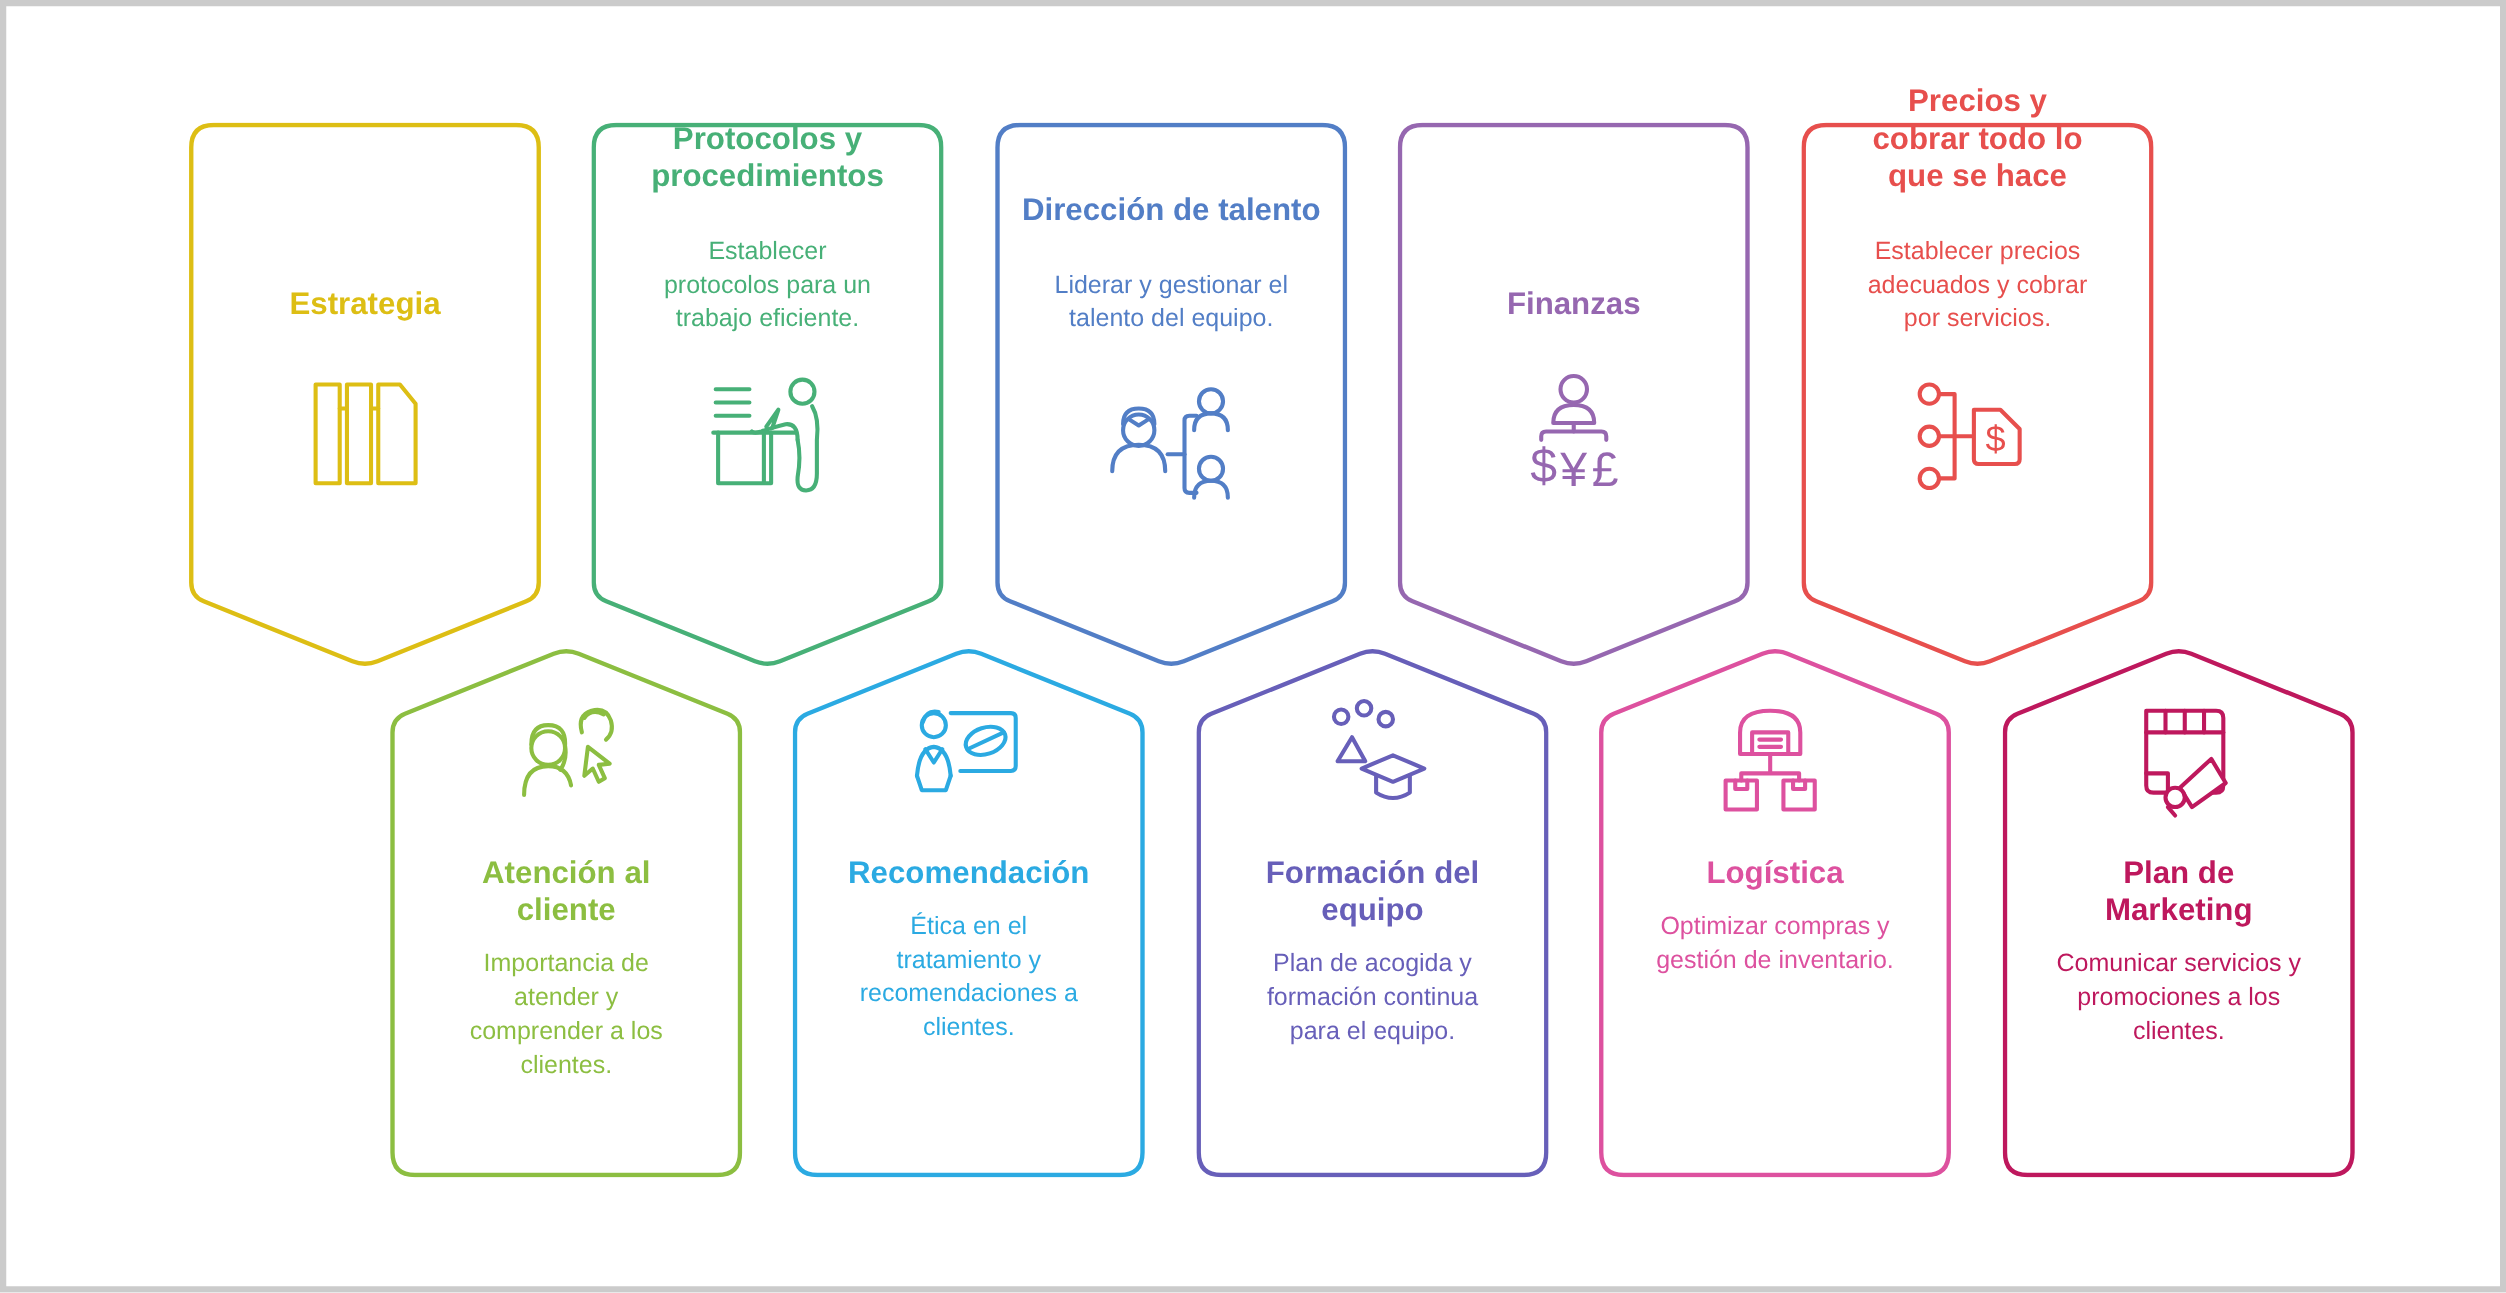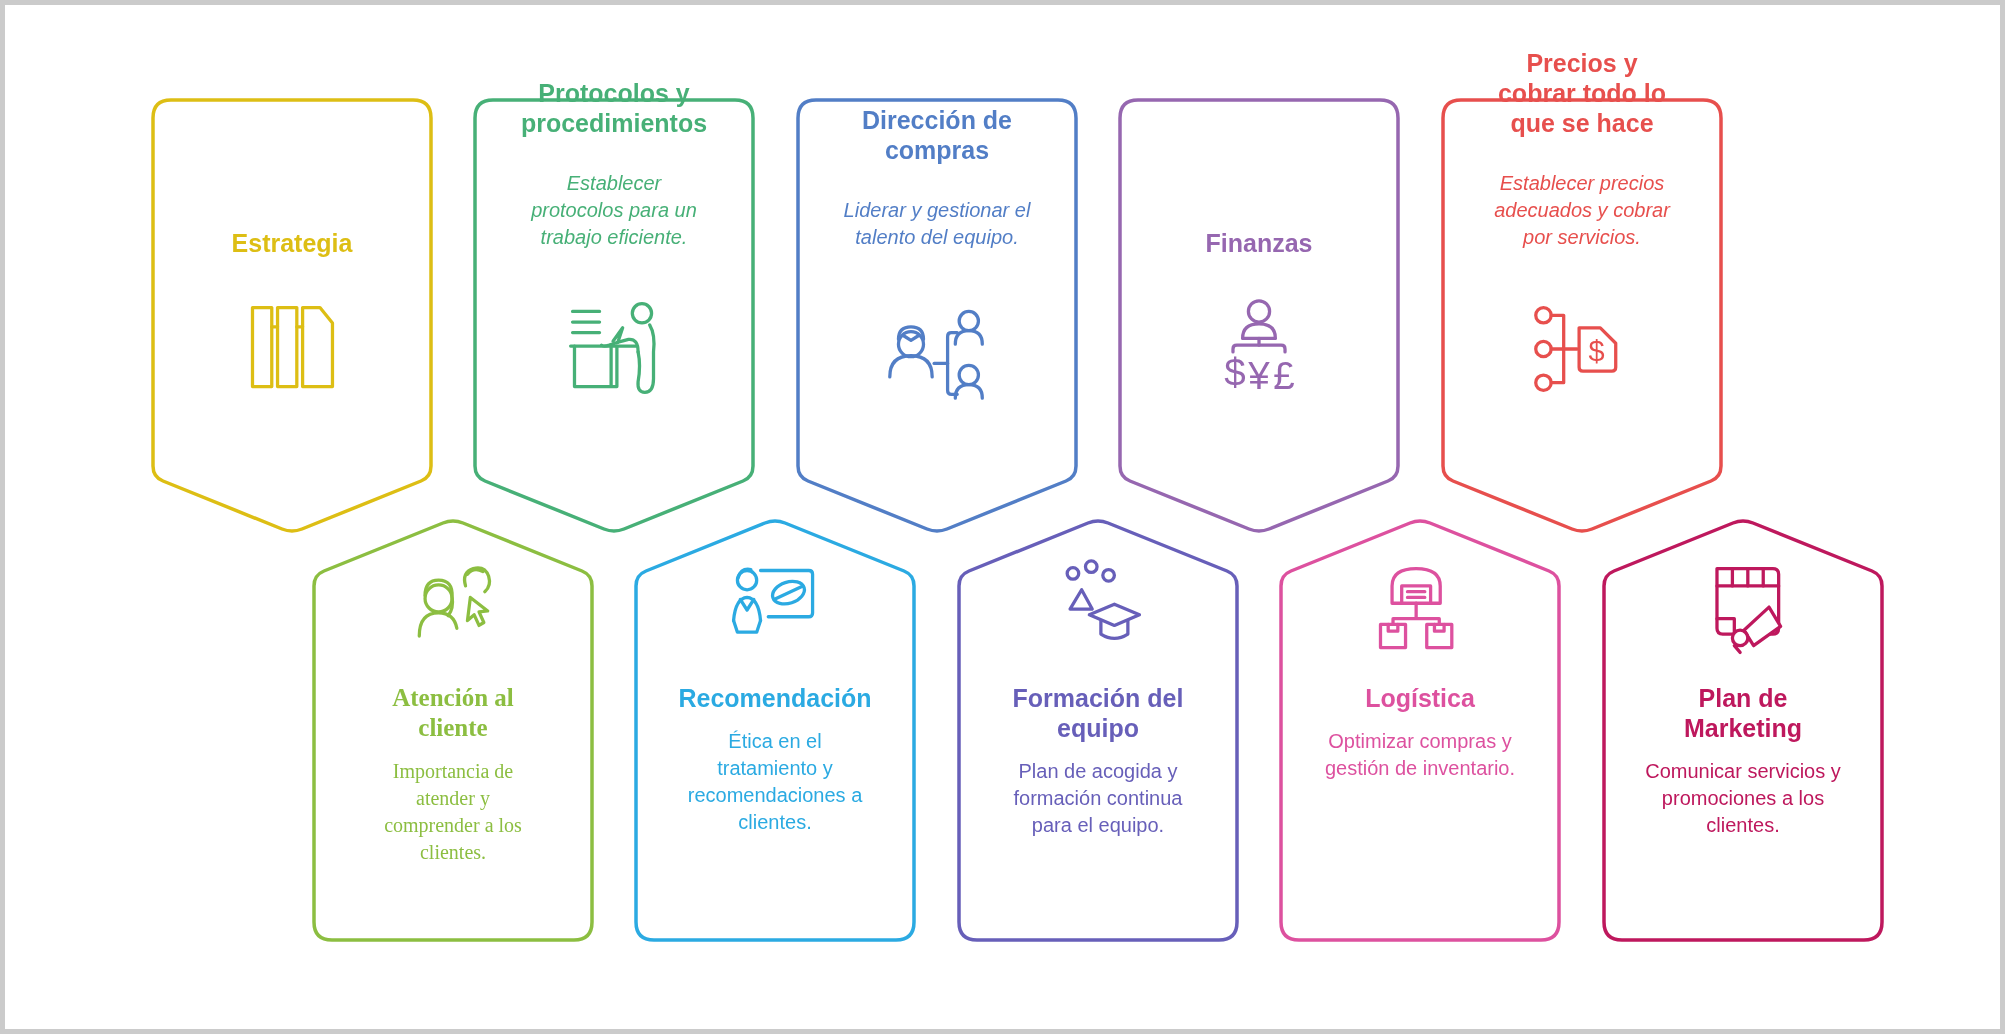--- a/index.html
+++ b/index.html
@@ -24,21 +24,21 @@
   }
   .toprow .content{justify-content:flex-end;padding-bottom:138px;gap:20px;}
   .bottomrow .content{justify-content:flex-start;padding-top:40px;}
   .title{
     font-size:25px;font-weight:bold;line-height:30px;color:currentColor;
   }
   .desc{
     font-size:20px;line-height:27px;color:currentColor;
   }
   .toprow .title{margin-bottom:12px;}
-  .toprow .desc{margin-bottom:19px;font-style:italic;}
+  .toprow .desc{margin-bottom:1px;}
   .bottomrow .icon{margin-bottom:20px;}
   .bottomrow .desc{margin-top:15px;}
   .icon{width:114px;height:106px;flex:0 0 auto;}
   .toprow .icon{margin-top:6px;}
   .icon svg{width:100%;height:100%;display:block;}
   
   .c1 .desc{max-width:215px}
   .c2 .desc{max-width:185px}
   .c3 .desc{max-width:215px}
   .c4 .desc{max-width:185px}
@@ -97,21 +97,21 @@
         </svg>
       </div>
     </div>
   </div>
 
   <div class="card toprow c3" style="color: rgb(82, 126, 198);">
     <svg class="shape" viewBox="0 0 282 442">
       <path d="M 20,2 H 262 Q 280,2 280,20 V 368 Q 280,379 270,383 L 151,431 Q 141,435 131,431 L 12,383 Q 2,379 2,368 V 20 Q 2,2 20,2 Z" fill="none" stroke="currentColor" stroke-width="3.5" stroke-linejoin="round"></path>
     </svg>
     <div class="content">
-      <div class="title">Dirección de compras</div>
+      <div class="title">Dirección de talento</div>
       <div class="desc">Liderar y gestionar el talento del equipo.</div>
       <div class="icon">
         <svg viewBox="0 0 110 110">
           <g class="ic">
             <circle cx="28" cy="50" r="13"></circle>
             <path d="M15,45 Q15,32 28,32 Q41,32 41,45"></path>
             <path d="M20,41 L28,46 L36,41"></path>
             <path d="M6,84 Q6,62 28,62 Q50,62 50,84"></path>
             <path d="M52,70 H66"></path>
             <path d="M76,38 H70 Q66,38 66,42 V98 Q66,102 70,102 H76"></path>
@@ -162,21 +162,21 @@
             <circle cx="15" cy="90" r="8"></circle>
             <path d="M23,20 H36 V90 H23 M23,55 H36 M36,55 H50"></path>
             <path d="M52,33 H74 L90,49 V74 Q90,78 86,78 H56 Q52,78 52,74 Z"></path>
           </g>
           <text class="ictext" x="70" y="67" font-size="30" text-anchor="middle">$</text>
         </svg>
       </div>
     </div>
   </div>
 
-  <div class="card bottomrow c6" style="color: rgb(140, 190, 65); font-family: Liberation Serif, serif;">
+  <div class="card bottomrow c6" style="color: rgb(140, 190, 65);">
     <svg class="shape" viewBox="0 0 282 425">
       <path d="M 131,6 Q 141,2 151,6 L 270,54 Q 280,58 280,69 V 405 Q 280,423 262,423 H 20 Q 2,423 2,405 V 69 Q 2,58 12,54 Z" fill="none" stroke="currentColor" stroke-width="3.5" stroke-linejoin="round"></path>
     </svg>
     <div class="content">
       <div class="icon">
         <svg viewBox="0 0 110 110">
           <g class="ic">
             <circle cx="40" cy="43" r="14"></circle>
             <path d="M26,40 Q26,24 40,24 Q55,24 54,41 Q56,53 50,61"></path>
             <path d="M20,82 Q20,58 40,58 Q56,58 59,74"></path>

